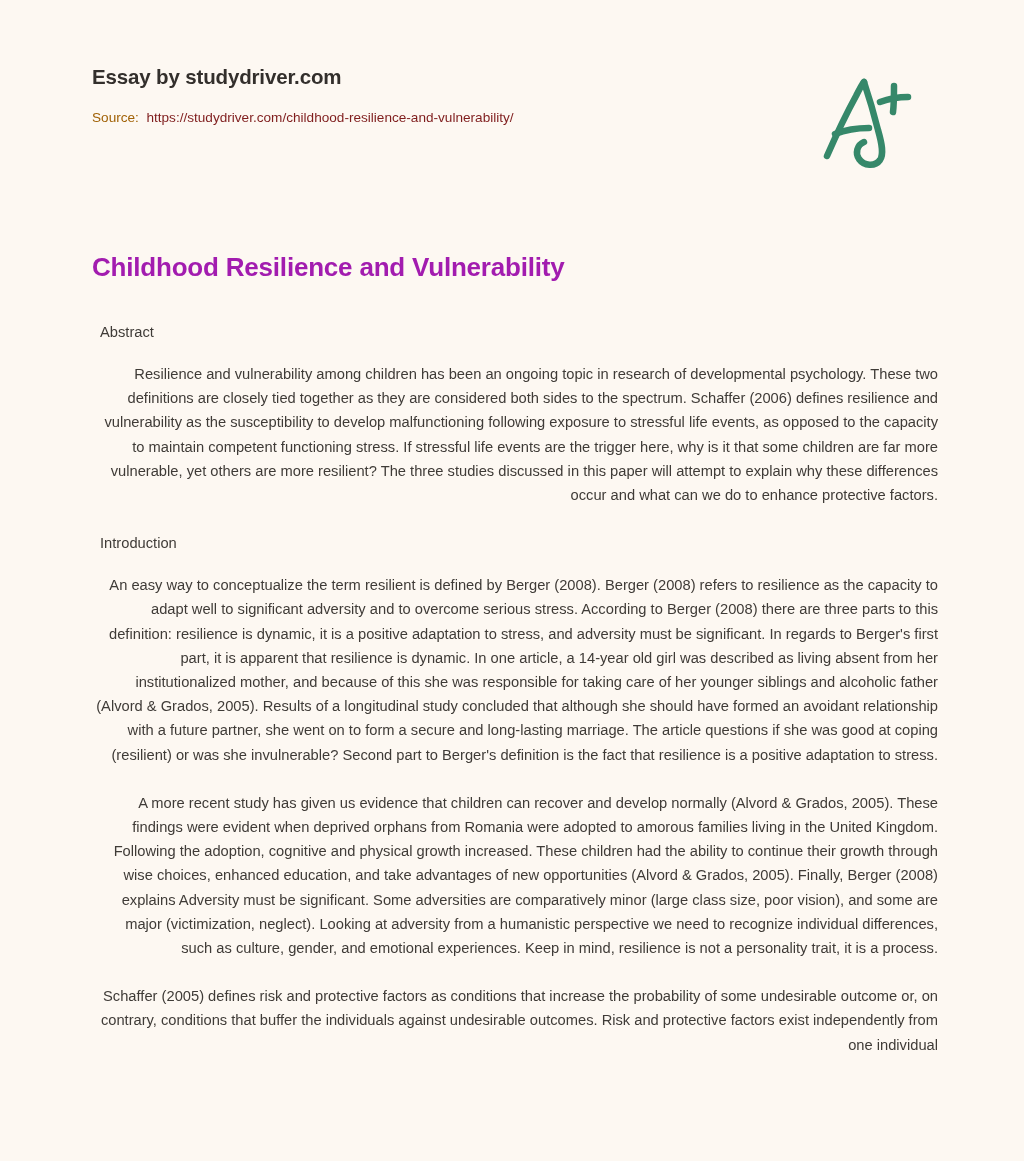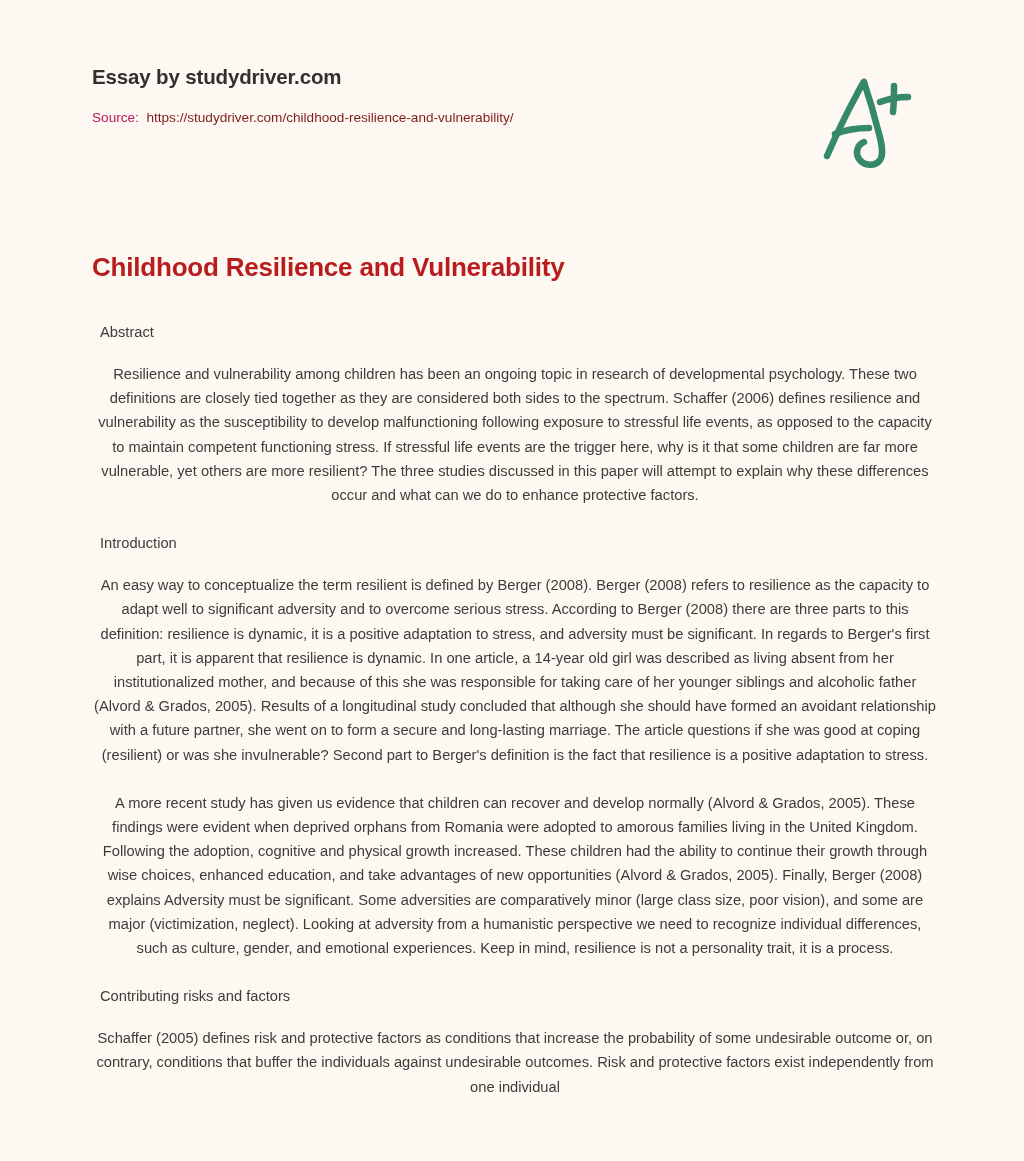--- a/index.html
+++ b/index.html
@@ -35,21 +35,21 @@
     letter-spacing: -0.15px;
     line-height: 26px;
   }
   .source-line {
     margin-top: 18px;
     font-size: 13.6px;
     line-height: 20px;
     white-space: nowrap;
   }
   .source-label {
-    color: #be185d;
+    color: #a16207;
   }
   .source-url {
     color: #7f1d1d;
     text-decoration: none;
   }
 
   
   .logo {
     position: absolute;
     left: 812px;
@@ -62,38 +62,38 @@
   
   .doc {
     position: absolute;
     left: 92px;
     top: 250px;
     width: 846px;
   }
   .doc-title {
     font-size: 26px;
     font-weight: bold;
-    color: #b91c1c;
+    color: #a21caf;
     letter-spacing: -0.2px;
     line-height: 34px;
     margin: 0 0 36px 0;
   }
   .section-heading {
     font-size: 14.7px;
     font-weight: normal;
     color: #3f3b37;
     line-height: 24px;
     margin: 0 0 18px 8px;
   }
   p.para {
     font-size: 14.7px;
     color: #3f3b37;
     line-height: 24.2px;
     margin: 0 0 24px 0;
-    text-align: center;
+    text-align: right;
   }
   p.para:last-child { margin-bottom: 0; }
 </style>
 </head>
 <body>
 
 <div class="page">
 
   <div class="header">
     <div class="brand-line">Essay by studydriver.com</div>
@@ -124,18 +124,17 @@
 
     <h1 class="doc-title">Childhood Resilience and Vulnerability</h1>
 
     <h2 class="section-heading">Abstract</h2>
     <p class="para">Resilience and vulnerability among children has been an ongoing topic in research of developmental psychology. These two definitions are closely tied together as they are considered both sides to the spectrum. Schaffer (2006) defines resilience and vulnerability as the susceptibility to develop malfunctioning following exposure to stressful life events, as opposed to the capacity to maintain competent functioning stress. If stressful life events are the trigger here, why is it that some children are far more vulnerable, yet others are more resilient? The three studies discussed in this paper will attempt to explain why these differences occur and what can we do to enhance protective factors.</p>
 
     <h2 class="section-heading">Introduction</h2>
     <p class="para">An easy way to conceptualize the term resilient is defined by Berger (2008). Berger (2008) refers to resilience as the capacity to adapt well to significant adversity and to overcome serious stress. According to Berger (2008) there are three parts to this definition: resilience is dynamic, it is a positive adaptation to stress, and adversity must be significant. In regards to Berger's first part, it is apparent that resilience is dynamic. In one article, a 14-year old girl was described as living absent from her institutionalized mother, and because of this she was responsible for taking care of her younger siblings and alcoholic father (Alvord &amp; Grados, 2005). Results of a longitudinal study concluded that although she should have formed an avoidant relationship with a future partner, she went on to form a secure and long-lasting marriage. The article questions if she was good at coping (resilient) or was she invulnerable? Second part to Berger's definition is the fact that resilience is a positive adaptation to stress.</p>
     <p class="para">A more recent study has given us evidence that children can recover and develop normally (Alvord &amp; Grados, 2005). These findings were evident when deprived orphans from Romania were adopted to amorous families living in the United Kingdom. Following the adoption, cognitive and physical growth increased. These children had the ability to continue their growth through wise choices, enhanced education, and take advantages of new opportunities (Alvord &amp; Grados, 2005). Finally, Berger (2008) explains Adversity must be significant. Some adversities are comparatively minor (large class size, poor vision), and some are major (victimization, neglect). Looking at adversity from a humanistic perspective we need to recognize individual differences, such as culture, gender, and emotional experiences. Keep in mind, resilience is not a personality trait, it is a process.</p>
 
-    <h2 class="section-heading">Contributing risks and factors</h2>
     <p class="para">Schaffer (2005) defines risk and protective factors as conditions that increase the probability of some undesirable outcome or, on contrary, conditions that buffer the individuals against undesirable outcomes. Risk and protective factors exist independently from one individual</p>
 
   </div>
 
 </div>
 
 </body></html>

